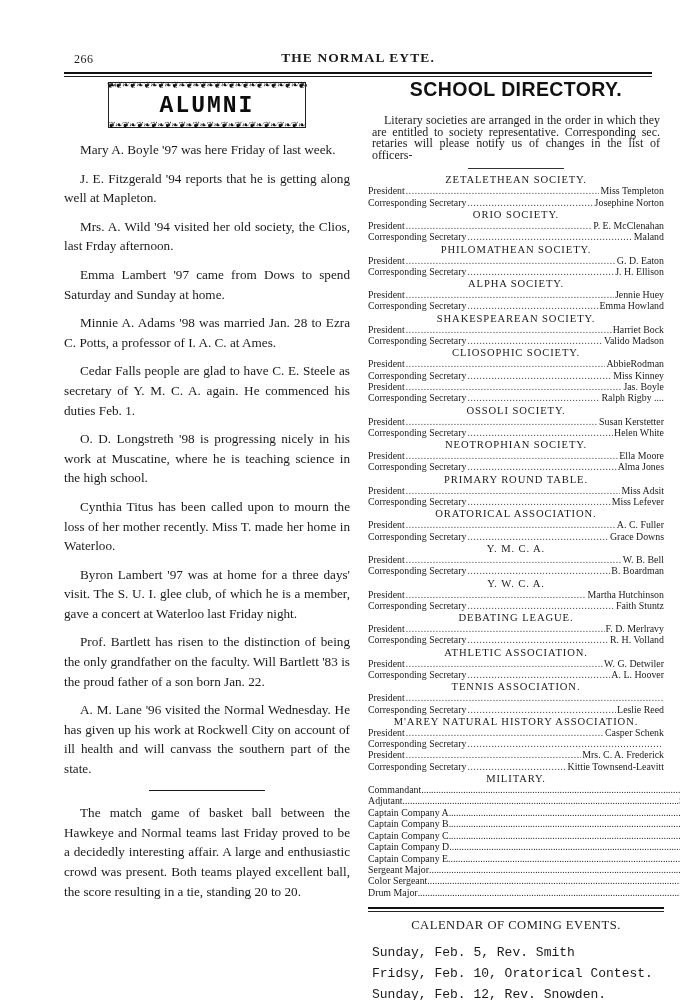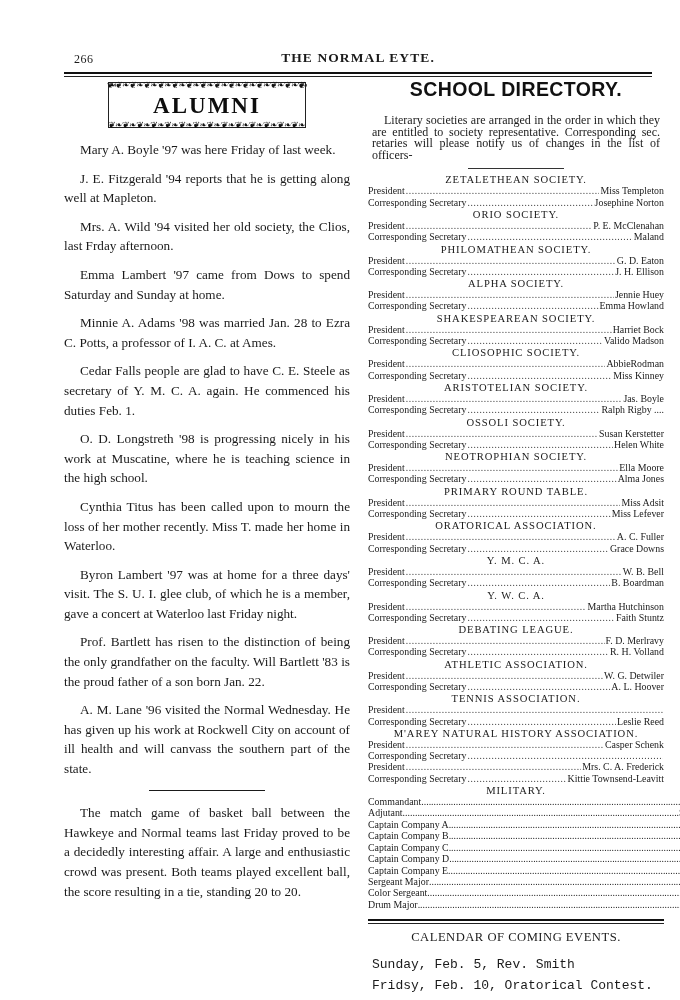--- a/index.html
+++ b/index.html
@@ -104,21 +104,21 @@
     color: #111;
     font-family: "DejaVu Sans", sans-serif;
     letter-spacing: -1px;
   }
   .orn-left { left: -1px; }
   .orn-right { right: -1px; }
   .alumni-title {
     position: absolute;
     left: 0; right: 0; top: 11px;
     text-align: center;
-    font-family: Liberation Serif, serif;
+    font-family: Liberation Mono, monospace;
     font-weight: bold;
     font-size: 23px;
     letter-spacing: 2px;
     color: #0d0d0d;
   }
 
   
   p.news {
     margin: 0 0 9px 0;
     font-size: 13.2px;
@@ -330,21 +330,20 @@
         <div class="entry">
           <span class="role">President</span>
           <span class="leader">................................................................................................................</span>
           <span class="who">AbbieRodman</span>
         </div>
         <div class="entry">
           <span class="role">Corresponding Secretary</span>
           <span class="leader">................................................................................................................</span>
           <span class="who">Miss Kinney</span>
         </div>
-        <div class="soc-name">ARISTOTELIAN SOCIETY.</div>
         <div class="entry">
           <span class="role">President</span>
           <span class="leader">................................................................................................................</span>
           <span class="who">Jas. Boyle</span>
         </div>
         <div class="entry">
           <span class="role">Corresponding Secretary</span>
           <span class="leader">................................................................................................................</span>
           <span class="who">Ralph Rigby ....</span>
         </div>

